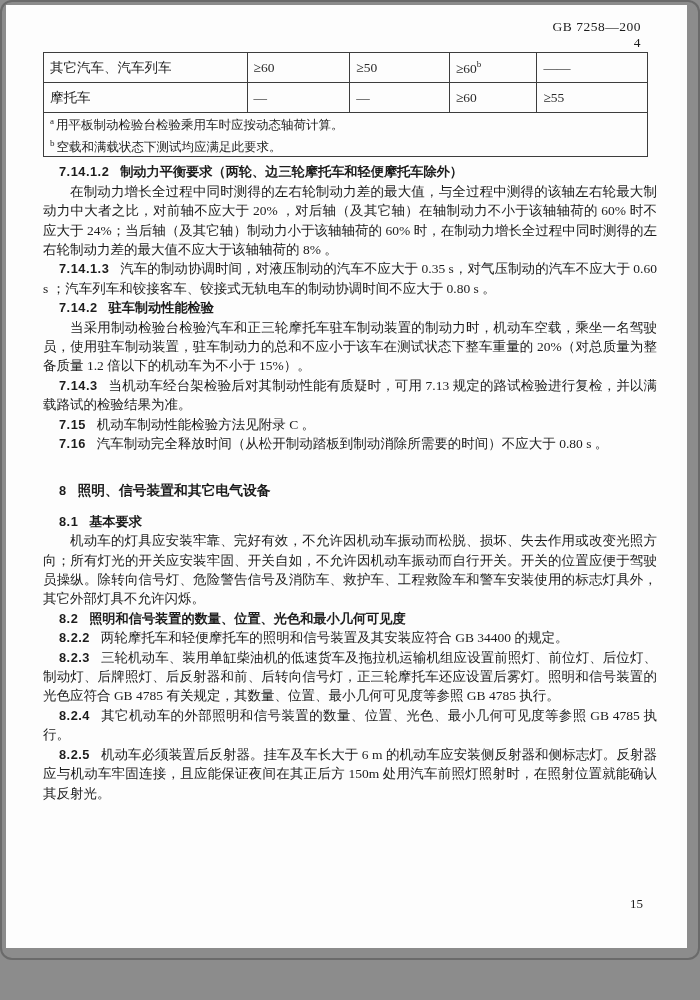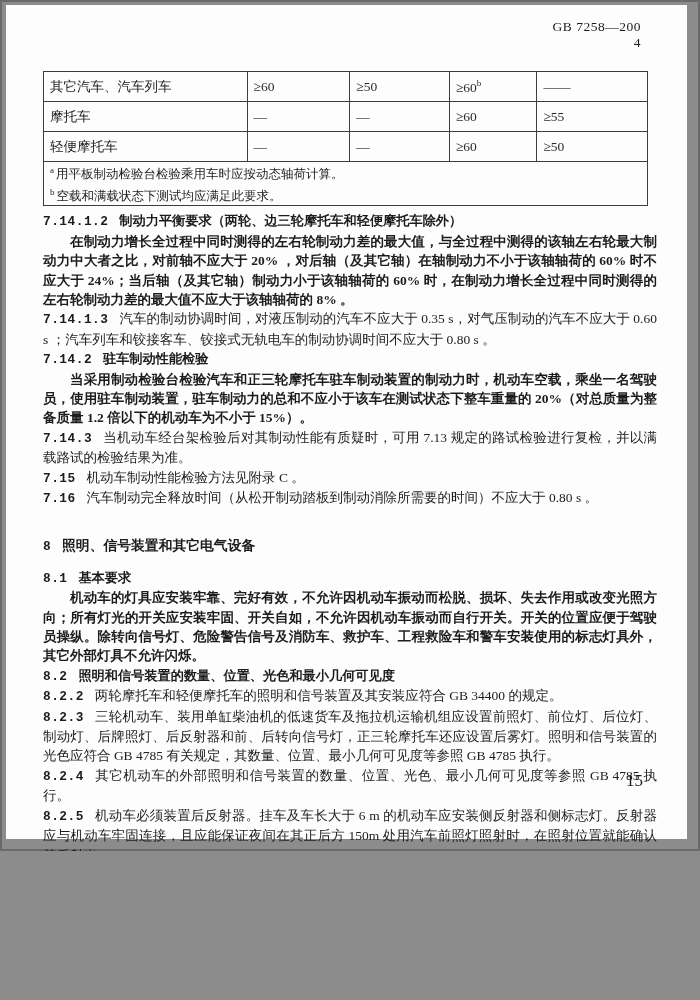--- a/index.html
+++ b/index.html
@@ -4,22 +4,22 @@
 <style>
   html,body{margin:0;padding:0;}
   body{
     width:700px;height:1000px;
     background:#8c8c8c;
     font-family:"Liberation Serif","DejaVu Serif",serif;
     color:#1c1c1c;
     overflow:hidden;
   }
   .canvas{
-    position:relative;width:700px;height:851px;
-    background:#8c8c8c;border-radius:0;overflow:hidden;
+    position:relative;width:700px;height:960px;
+    background:#8c8c8c;border-radius:12px;overflow:hidden;
     box-shadow:inset 0 0 0 2px #6a6a6a;
   }
   .page{
     position:absolute;left:6px;top:5px;right:13px;bottom:12px;
     background:#fdfdfd;
     box-sizing:border-box;
     padding:14px 29px 0 37px;
   }
   
   .doc-header{
@@ -27,21 +27,21 @@
     margin-right:17px;
     font-size:13.5px;
     line-height:16px;
     letter-spacing:.5px;
   }
   
   table.spec-table{
     border-collapse:collapse;
     table-layout:fixed;
     width:605px;
-    margin-top:20px;
+    margin-top:1px;
     font-size:13.5px;
   }
   table.spec-table col.c0{width:33.7%}
   table.spec-table col.c1{width:17.0%}
   table.spec-table col.c2{width:16.5%}
   table.spec-table col.c3{width:14.5%}
   table.spec-table col.c4{width:18.3%}
   table.spec-table td{
     border:1px solid #3d3d3d;
     height:29px;
@@ -60,42 +60,43 @@
   .footnote sup{font-size:9px;margin-right:2px;}
   
   .paragraphs{margin-top:5px;width:614px;}
   .paragraphs p{
     margin:0;
     font-size:13.5px;
     line-height:19.4px;
     text-align:justify;
   }
   .paragraphs p .num{
-    font-family:Liberation Mono, monospace;
+    font-family:Liberation Sans, sans-serif;
     font-weight:bold;
     font-size:12.8px;
     margin-right:.85em;
     letter-spacing:.5px;
+    margin-left:16px;
   }
   .paragraphs p.clause-title,
   .paragraphs p.chapter{
     font-family:"Liberation Sans","DejaVu Sans",sans-serif;
     font-weight:bold;
     font-size:13.2px;
   }
   .paragraphs p.chapter{
     margin-top:28px;
     margin-bottom:11px;
     font-size:13.8px;
   }
-  .paragraphs p.body{text-indent:2em;font-weight:bold;}
+  .paragraphs p.body{text-indent:2em;}
   .page-number{
     position:absolute;
-    right:44px;bottom:48px;
-    font-size:17px;
+    right:44px;bottom:36px;
+    font-size:13px;
     margin-left:33px;
   }
 </style>
 </head>
 <body>
 
 <div class="canvas">
   <div class="page">
 
     <div class="doc-header">
@@ -120,27 +121,20 @@
             <td class="value-cell">——</td>
           </tr>
           <tr>
             <td class="label-cell">摩托车</td>
             <td class="value-cell">—</td>
             <td class="value-cell">—</td>
             <td class="value-cell">≥60</td>
             <td class="value-cell">≥55</td>
           </tr>
           <tr>
-            <td class="label-cell">轻便摩托车</td>
-            <td class="value-cell">—</td>
-            <td class="value-cell">—</td>
-            <td class="value-cell">≥60</td>
-            <td class="value-cell">≥50</td>
-          </tr>
-          <tr>
             <td colspan="5" class="footnote-cell">
               <div class="footnote"><sup>a</sup>用平板制动检验台检验乘用车时应按动态轴荷计算。</div>
               <div class="footnote"><sup>b</sup>空载和满载状态下测试均应满足此要求。</div>
             </td>
           </tr>
         </tbody>
     </table>
 
     <div class="paragraphs">
         <p class="clause-title"><span class="num">7.14.1.2</span><span>制动力平衡要求（两轮、边三轮摩托车和轻便摩托车除外）</span></p>

